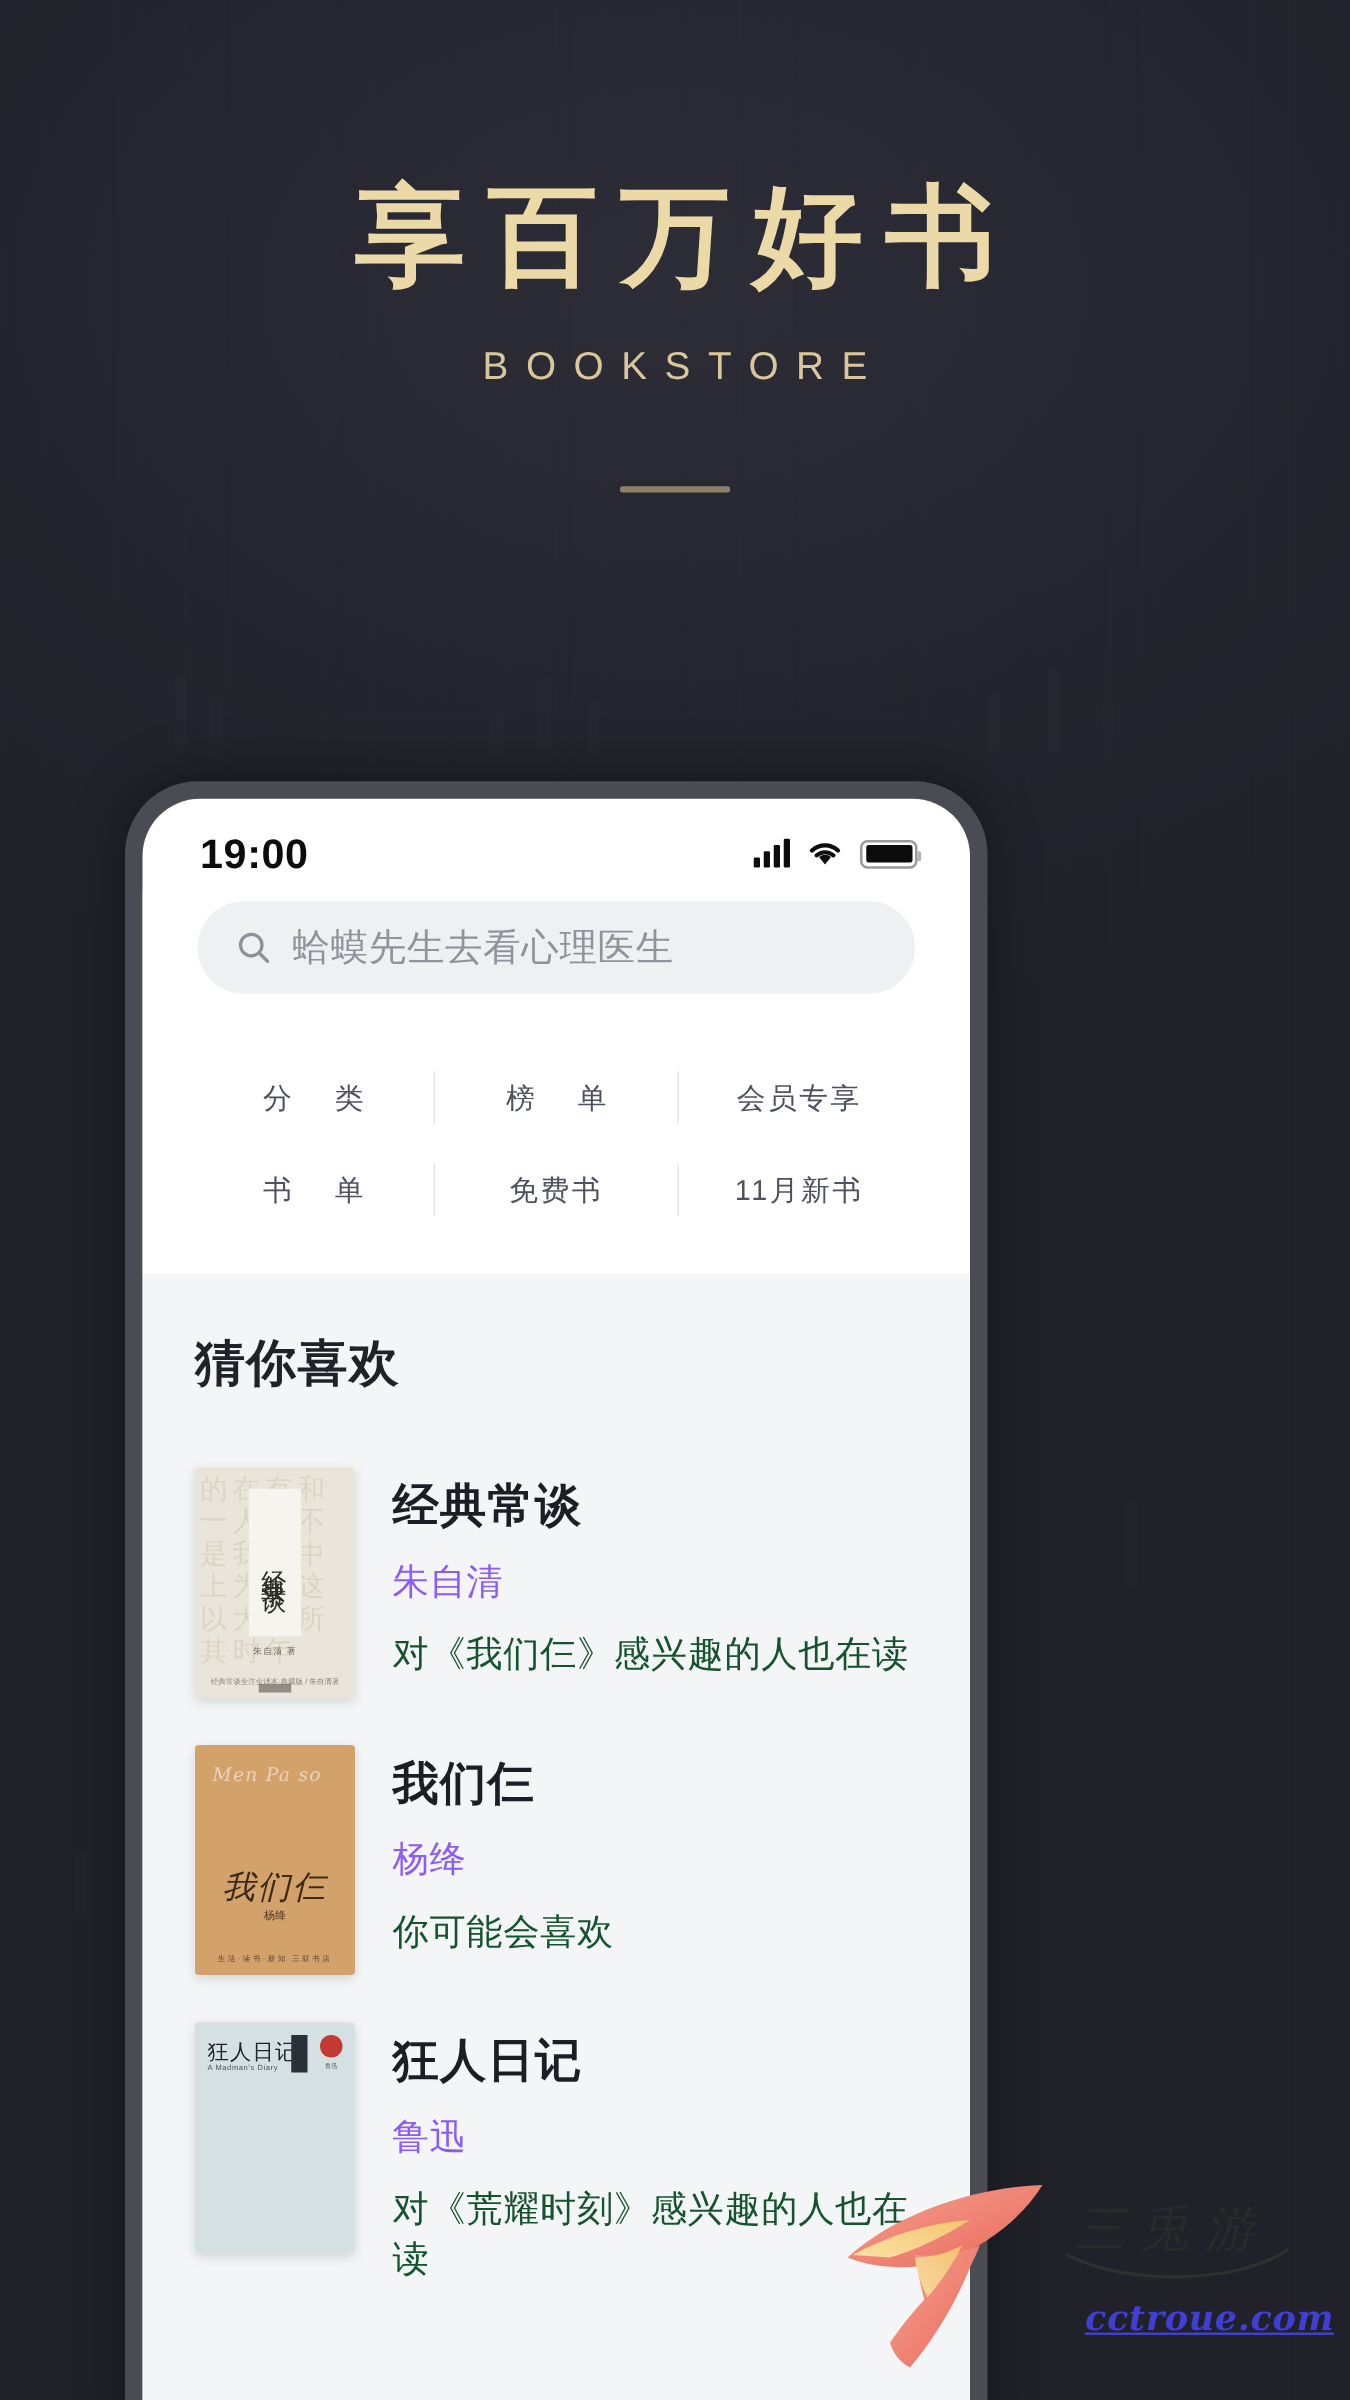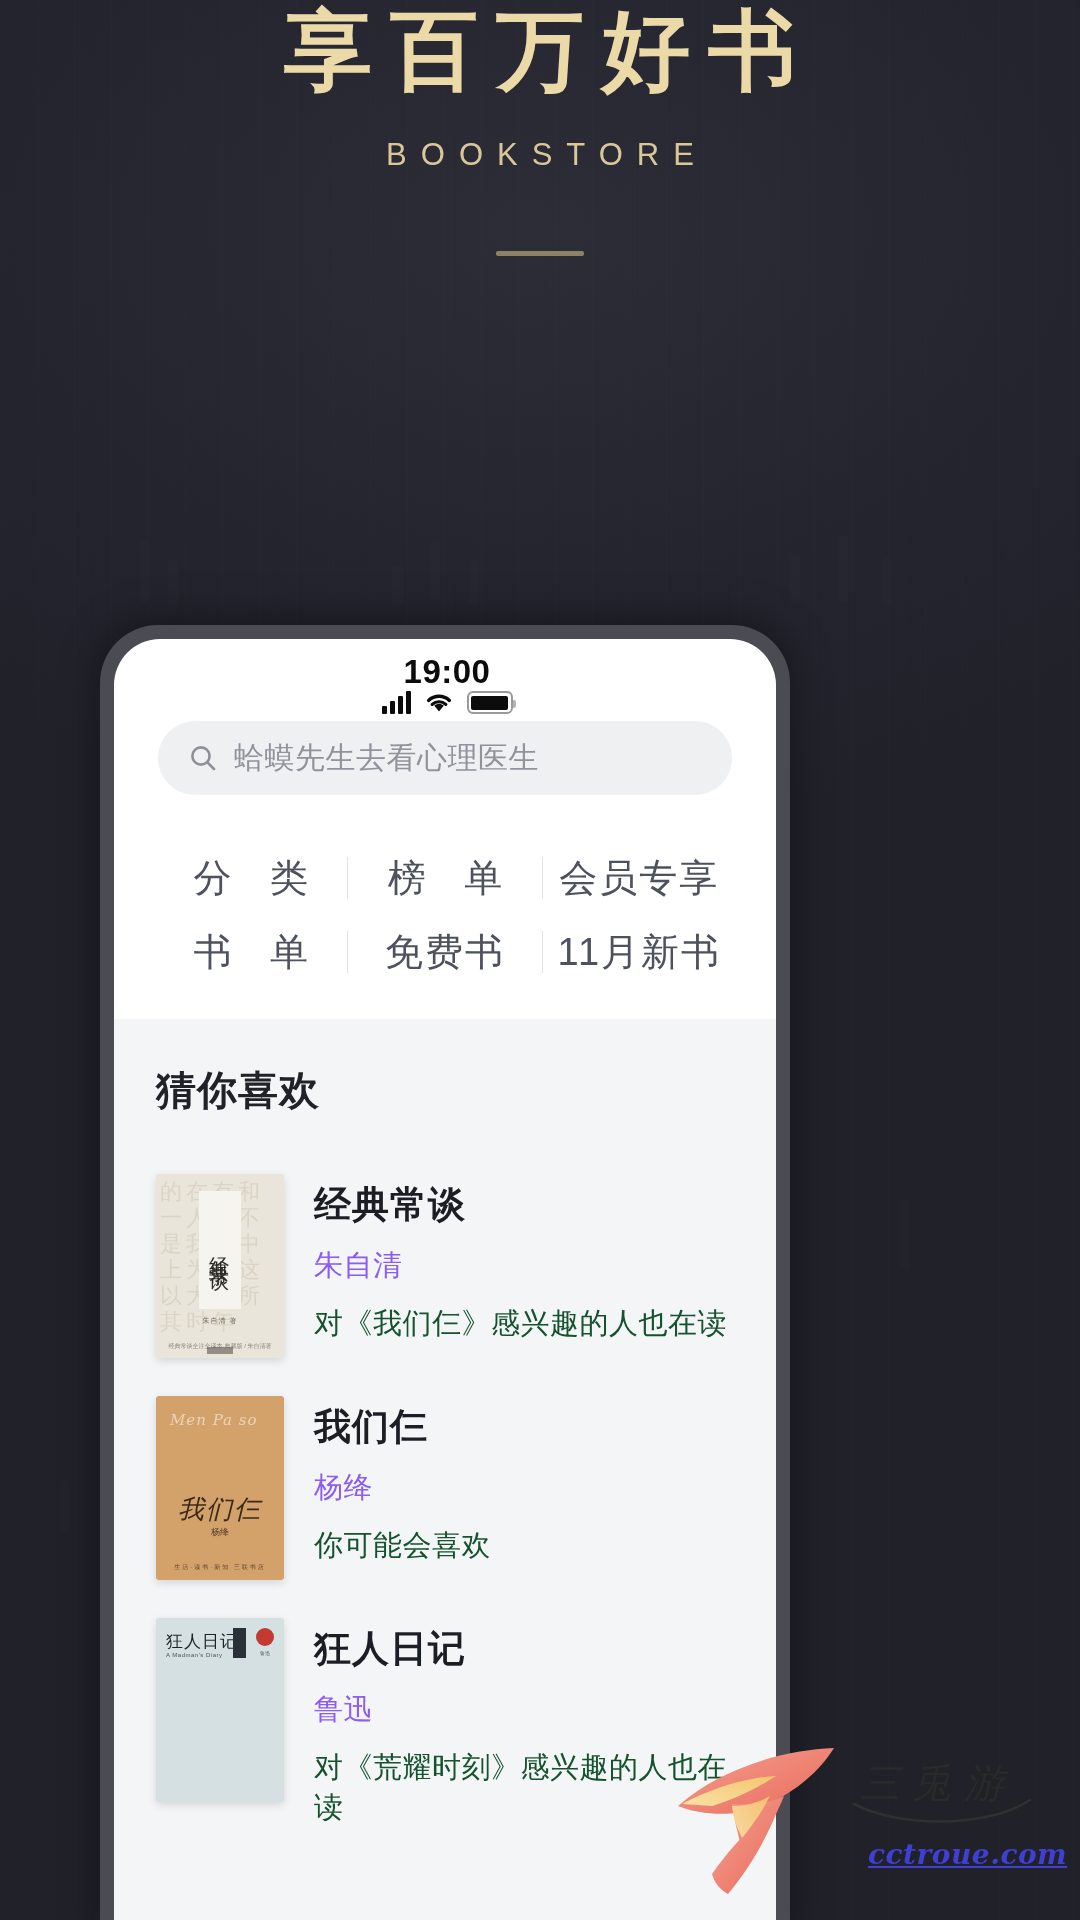--- a/index.html
+++ b/index.html
@@ -30,20 +30,21 @@
   .poster-blotch {
     position:absolute;
     background:rgba(255,255,255,.012);
     border-radius:4px;
   }
 
   
   .headline-wrap {
     position:absolute; top:0; left:0; right:0;
     text-align:center;
+    padding-top:138px;
   }
   .headline {
     font-family:"DejaVu Serif", "Liberation Serif", serif;
     font-size:88px;
     font-weight:700;
     letter-spacing:18px;
     text-indent:18px;
     color:#ecd9a8;
     line-height:1.15;
   }
@@ -78,21 +79,20 @@
     border-radius:46px 46px 0 0;
     overflow:hidden;
     position:relative;
   }
 
   
   .statusbar {
     height:74px;
     display:flex; align-items:center; justify-content:space-between;
     padding:14px 42px 0 46px;
-    flex-direction:column;
   }
   .status-time {
     font-size:33px; font-weight:700; color:#0c0c0c;
     letter-spacing:.5px;
   }
   .status-icons { display:flex; align-items:center; gap:14px; }
   .signal { display:flex; align-items:flex-end; gap:3px; height:22px; }
   .signal i { display:block; width:5px; background:#0c0c0c; border-radius:1px; }
   .signal i:nth-child(1){height:8px;}
   .signal i:nth-child(2){height:13px;}
@@ -151,21 +151,21 @@
     background:#fff;
     padding:34px 40px 30px;
   }
   .cat-row {
     display:flex; align-items:stretch;
     height:74px;
   }
   .cat-cell {
     flex:1 1 0;
     display:flex; align-items:center; justify-content:center;
-    font-size:38px; color:#4d525e; letter-spacing:2px;
+    font-size:23px; color:#4d525e; letter-spacing:2px;
     position:relative;
   }
   .cat-cell.sp { letter-spacing:14px; text-indent:14px; }
   .cat-sep {
     flex:0 0 1px;
     width:1px;
     background:#e2e3e6;
     margin:16px 0;
   }
 

